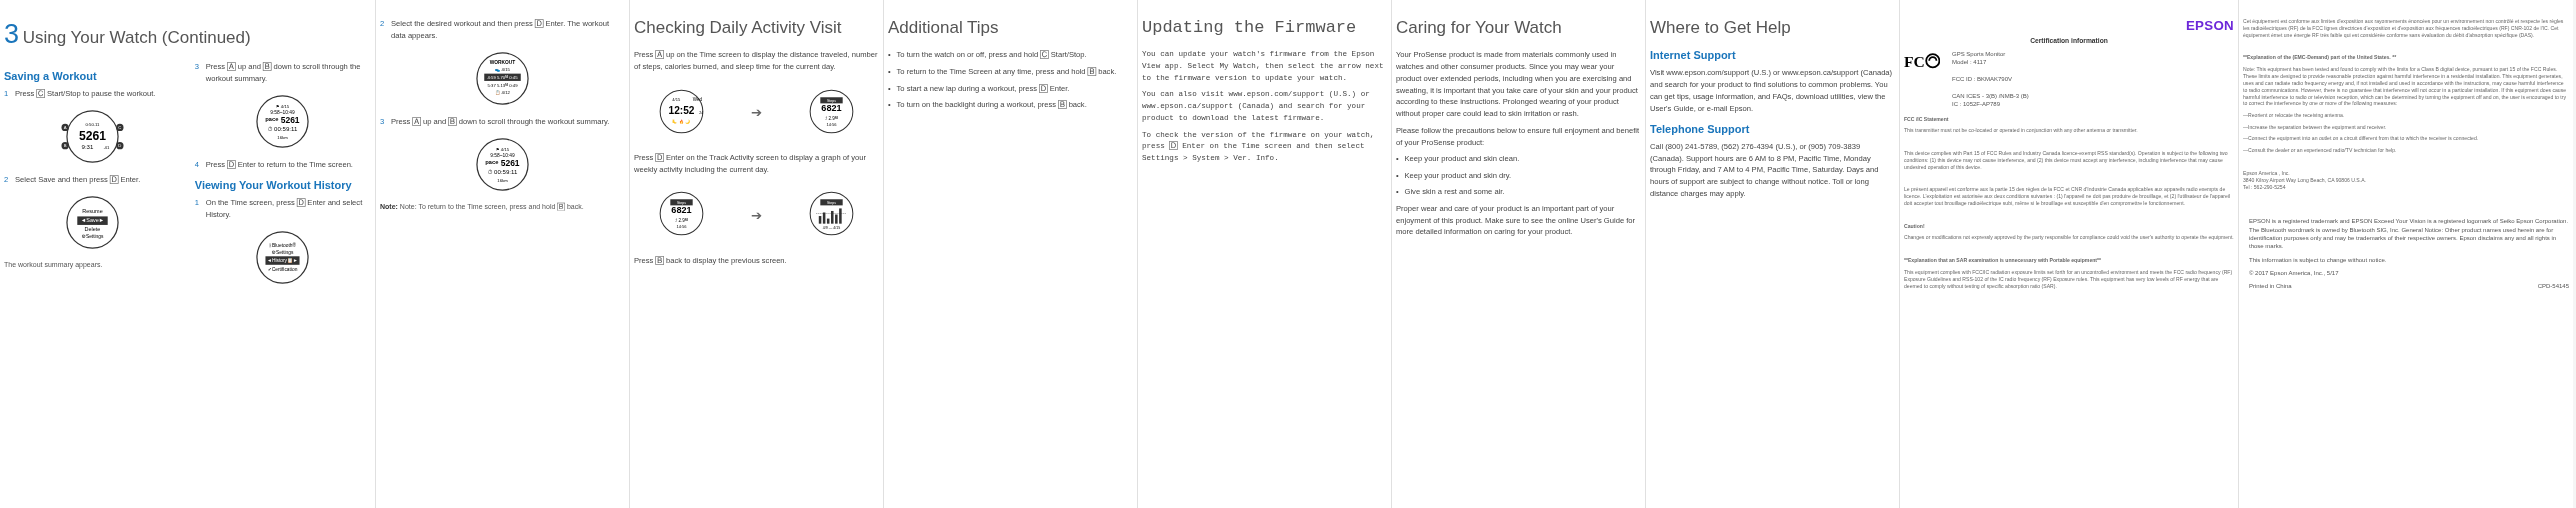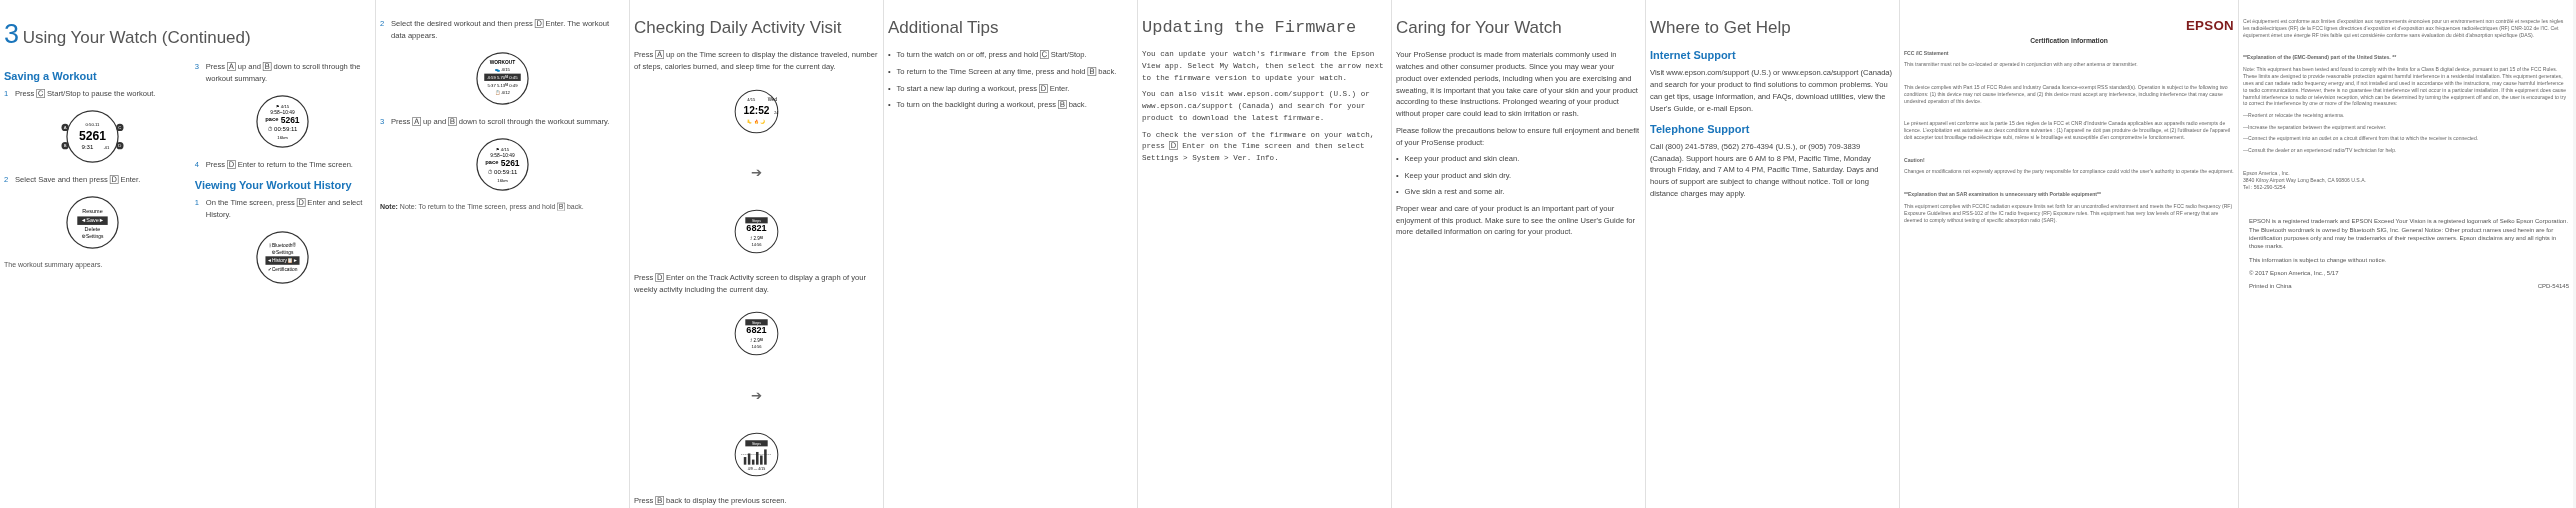--- a/index.html
+++ b/index.html
@@ -26,22 +26,22 @@
   ul { list-style: none; }
   ul li { padding-left: 8.5px; position: relative; }
   ul li::before { content: "•"; position: absolute; left: 0; top: 0; color: #444; }
   .cols { display: flex; gap: 14.5px; }
   .col { flex: 1; }
   .watch { width: 73px; height: 61px; margin: 4.8px auto 7.3px; }
   .watch svg { width: 100%; height: 100%; }
   .note { font-size: 7px; color: #555; }
   .note b { color: #333; }
   .arrow-r { display: inline-block; font-size: 13.3px; color: #666; vertical-align: middle; margin: 0 3.6px; }
-  .watch-row { display: flex; align-items: center; justify-content: flex-start; gap: 19px; margin: 6px 0; flex-direction: column; }
-  .epson-logo { color: #7f1d1d; font-weight: 700; font-size: 13.3px; letter-spacing: 0.3px; text-align: right; margin-bottom: 3.6px; }
+  .watch-row { display: flex; align-items: center; justify-content: flex-start; gap: 19px; margin: 6px 0; }
+  .epson-logo { color: #6d28d9; font-weight: 700; font-size: 13.3px; letter-spacing: 0.3px; text-align: right; margin-bottom: 3.6px; }
   .cert-title { text-align: center; font-size: 6.7px; font-weight: 700; margin-bottom: 6px; }
   .fcc-box { display: flex; gap: 12px; align-items: flex-start; margin-bottom: 7.3px; }
   .fcc-logo { width: 36px; }
   .fcc-logo svg { width: 100%; }
   .indent { margin-left: 6px; }
 </style>
 </head>
 <body>
 
 <div class="panel p1">
@@ -242,20 +242,36 @@
   <h1>Where to Get Help</h1>
   <h2>Internet Support</h2>
   <p>Visit www.epson.com/support (U.S.) or www.epson.ca/support (Canada) and search for your product to find solutions to common problems. You can get tips, usage information, and FAQs, download utilities, view the User's Guide, or e-mail Epson.</p>
   <h2>Telephone Support</h2>
   <p>Call (800) 241-5789, (562) 276-4394 (U.S.), or (905) 709-3839 (Canada). Support hours are 6 AM to 8 PM, Pacific Time, Monday through Friday, and 7 AM to 4 PM, Pacific Time, Saturday. Days and hours of support are subject to change without notice. Toll or long distance charges may apply.</p>
 </div>
 
 <div class="panel p8">
   <div class="epson-logo">EPSON</div>
   <div class="cert-title">Certification information</div>
+  <div class="fcc-box">
+    <div class="fcc-logo">
+      <svg viewBox="0 0 60 40">
+          <text x="0" y="28" font-size="26" font-weight="900" font-family="Arial Black">FC</text>
+          <circle cx="48" cy="18" r="11" fill="none" stroke="#000" stroke-width="3"></circle>
+          <path d="M42 18 a6 6 0 0 1 12 0" fill="none" stroke="#000" stroke-width="3"></path>
+        </svg>
+    </div>
+    <div class="small">
+      <div style="white-space:pre-line">GPS Sports Monitor
+Model : 4117</div><br>
+      <div>FCC ID : BKMAK790V</div><br>
+      <div style="white-space:pre-line">CAN ICES - 3(B) /NMB-3 (B)
+IC : 1052F-AP789</div>
+    </div>
+  </div>
   <p class="xsmall"><b>FCC /IC Statement</b></p>
   <p class="xsmall">This transmitter must not be co-located or operated in conjunction with any other antenna or transmitter.</p>
   <br>
   <p class="xsmall">This device complies with Part 15 of FCC Rules and Industry Canada licence-exempt RSS standard(s). Operation is subject to the following two conditions: (1) this device may not cause interference, and (2) this device must accept any interference, including interference that may cause undesired operation of this device.</p>
   <br>
   <p class="xsmall">Le présent appareil est conforme aux la partie 15 des règles de la FCC et CNR d'Industrie Canada applicables aux appareils radio exempts de licence. L'exploitation est autorisée aux deux conditions suivantes : (1) l'appareil ne doit pas produire de brouillage, et (2) l'utilisateur de l'appareil doit accepter tout brouillage radioélectrique subi, même si le brouillage est susceptible d'en compromettre le fonctionnement.</p>
   <br>
   <p class="xsmall"><b>Caution!</b></p>
   <p class="xsmall">Changes or modifications not expressly approved by the party responsible for compliance could void the user's authority to operate the equipment.</p>
   <br>

